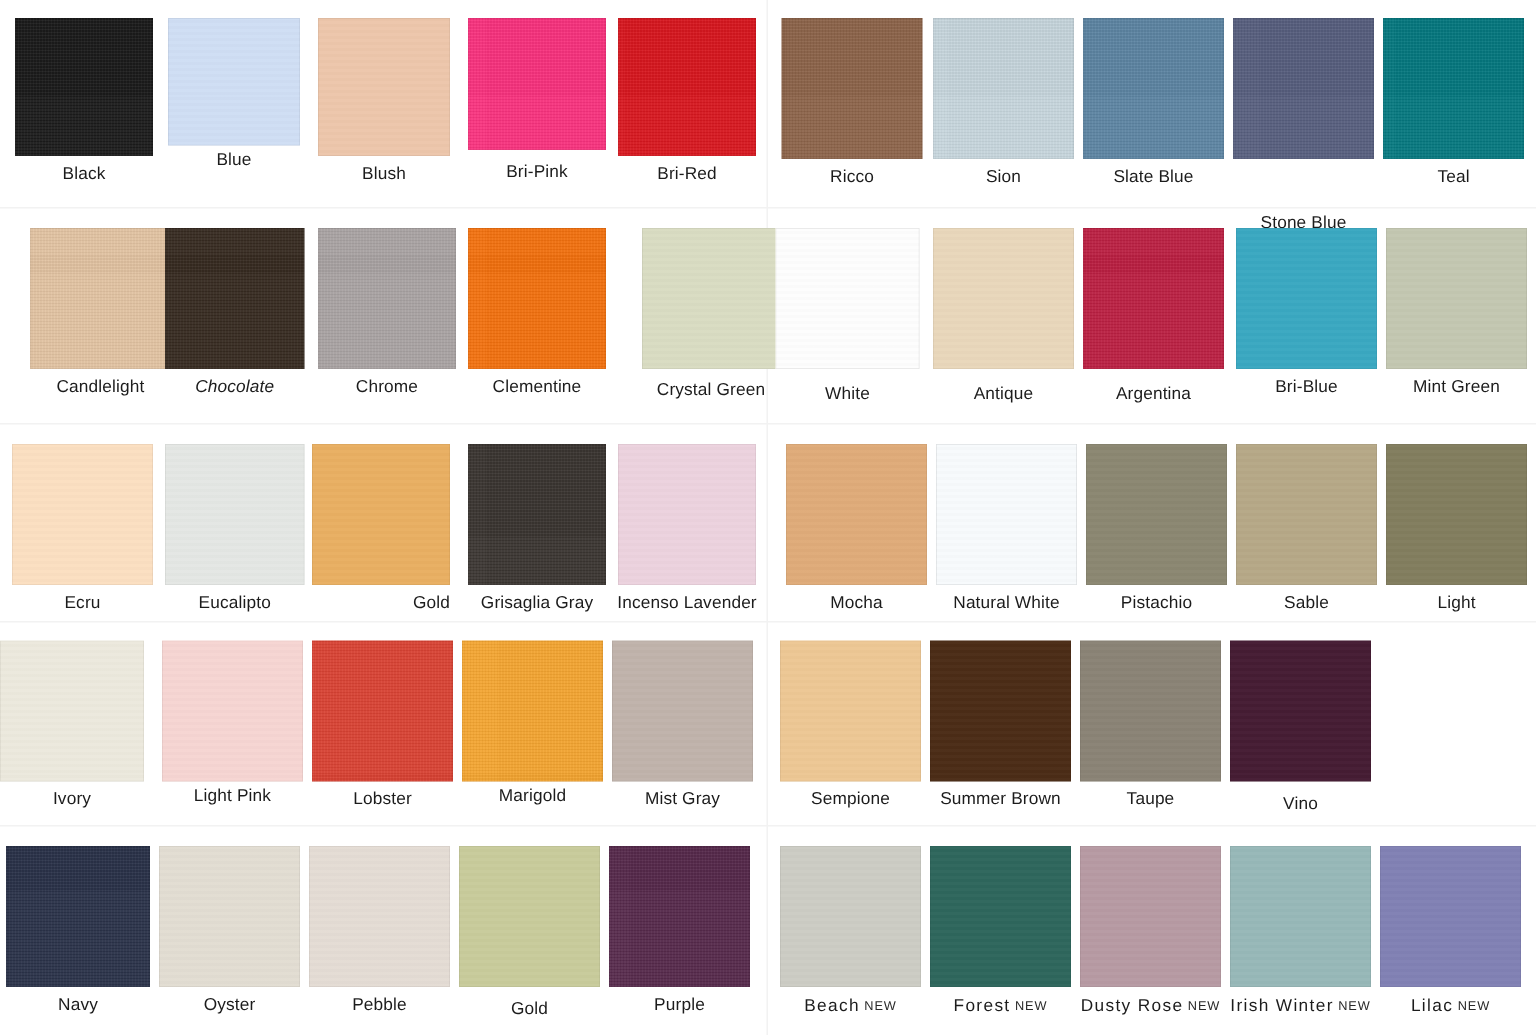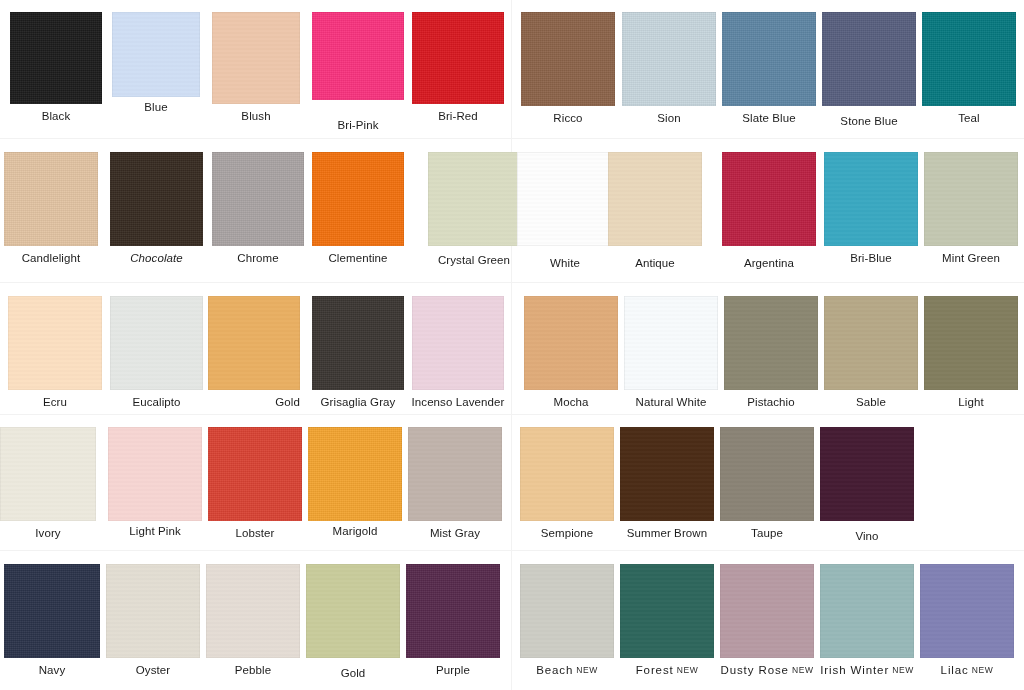--- a/index.html
+++ b/index.html
@@ -128,29 +128,29 @@
         <div class="swatch-cell" style="position: absolute; left: 112px; width: 88px;">
           <div class="swatch-chip smooth" title="Blue" style="width: 88px; height: 85px; background-color: rgb(207, 222, 244);"></div>
           <div class="swatch-label" style="margin-top: 4px;"><span>Blue</span></div>
         </div>
         <div class="swatch-cell" style="position: absolute; left: 212px; width: 88px;">
           <div class="swatch-chip smooth" title="Blush" style="width: 88px; height: 92px; background-color: rgb(237, 198, 171);"></div>
           <div class="swatch-label" style="margin-top: 6px;"><span>Blush</span></div>
         </div>
         <div class="swatch-cell" style="position: absolute; left: 312px; width: 92px;">
           <div class="swatch-chip" title="Bri-Pink" style="width: 92px; height: 88px; background-color: rgb(249, 50, 126);"></div>
-          <div class="swatch-label" style="margin-top: 19px;"><span>Bri-Pink</span></div>
+          <div class="swatch-label" style="margin-top: 9px;"><span>Bri-Pink</span></div>
         </div>
         <div class="swatch-cell" style="position: absolute; left: 412px; width: 92px;">
           <div class="swatch-chip" title="Bri-Red" style="width: 92px; height: 92px; background-color: rgb(216, 23, 31);"></div>
           <div class="swatch-label" style="margin-top: 6px;"><span>Bri-Red</span></div>
         </div>
       </div>
       <div class="swatch-row" style="top: 152px;">
-        <div class="swatch-cell" style="position: absolute; left: 4px; width: 94px;">
+        <div class="swatch-cell" style="position: absolute; left: 20px; width: 94px;">
           <div class="swatch-chip" title="Candlelight" style="width: 94px; height: 94px; background-color: rgb(226, 195, 162);"></div>
           <div class="swatch-label" style="margin-top: 6px;"><span>Candlelight</span></div>
         </div>
         <div class="swatch-cell" style="position: absolute; left: 110px; width: 93px;">
           <div class="swatch-chip" title="Chocolate" style="width: 93px; height: 94px; background-color: rgb(54, 42, 32);"></div>
           <div class="swatch-label" style="margin-top: 6px; font-style: italic;"><span>Chocolate</span></div>
         </div>
         <div class="swatch-cell" style="position: absolute; left: 212px; width: 92px;">
           <div class="swatch-chip" title="Chrome" style="width: 92px; height: 94px; background-color: rgb(169, 163, 163);"></div>
           <div class="swatch-label" style="margin-top: 6px;"><span>Chrome</span></div>
@@ -238,35 +238,35 @@
           <div class="swatch-label" style="margin-top: 6px;"><span>Ricco</span></div>
         </div>
         <div class="swatch-cell" style="position: absolute; left: 110px; width: 94px;">
           <div class="swatch-chip" title="Sion" style="width: 94px; height: 94px; background-color: rgb(199, 214, 221);"></div>
           <div class="swatch-label" style="margin-top: 6px;"><span>Sion</span></div>
         </div>
         <div class="swatch-cell" style="position: absolute; left: 210px; width: 94px;">
           <div class="swatch-chip" title="Slate Blue" style="width: 94px; height: 94px; background-color: rgb(93, 133, 163);"></div>
           <div class="swatch-label" style="margin-top: 6px;"><span>Slate Blue</span></div>
         </div>
-        <div class="swatch-cell" style="position: absolute; left: 310px; width: 94px;">
+        <div class="swatch-cell" style="position: absolute; left: 310px; width: 94px; gap: 28px;">
           <div class="swatch-chip" title="Stone Blue" style="width: 94px; height: 94px; background-color: rgb(87, 94, 126);"></div>
           <div class="swatch-label" style="margin-top: 9px;"><span>Stone Blue</span></div>
         </div>
         <div class="swatch-cell" style="position: absolute; left: 410px; width: 94px;">
           <div class="swatch-chip" title="Teal" style="width: 94px; height: 94px; background-color: rgb(5, 120, 127);"></div>
           <div class="swatch-label" style="margin-top: 6px;"><span>Teal</span></div>
         </div>
       </div>
       <div class="swatch-row" style="top: 152px;">
         <div class="swatch-cell" style="position: absolute; left: 5px; width: 96px;">
           <div class="swatch-chip smooth pale" title="White" style="width: 96px; height: 94px; background-color: rgb(253, 253, 253);"></div>
           <div class="swatch-label" style="margin-top: 11px;"><span>White</span></div>
         </div>
-        <div class="swatch-cell" style="position: absolute; left: 96px; width: 94px;">
+        <div class="swatch-cell" style="position: absolute; left: 110px; width: 94px;">
           <div class="swatch-chip smooth" title="Antique" style="width: 94px; height: 94px; background-color: rgb(233, 215, 187);"></div>
           <div class="swatch-label" style="margin-top: 11px;"><span>Antique</span></div>
         </div>
         <div class="swatch-cell" style="position: absolute; left: 210px; width: 94px;">
           <div class="swatch-chip" title="Argentina" style="width: 94px; height: 94px; background-color: rgb(187, 31, 66);"></div>
           <div class="swatch-label" style="margin-top: 11px;"><span>Argentina</span></div>
         </div>
         <div class="swatch-cell" style="position: absolute; left: 312px; width: 94px;">
           <div class="swatch-chip smooth" title="Bri-Blue" style="width: 94px; height: 94px; background-color: rgb(58, 168, 193);"></div>
           <div class="swatch-label" style="margin-top: 6px;"><span>Bri-Blue</span></div>

